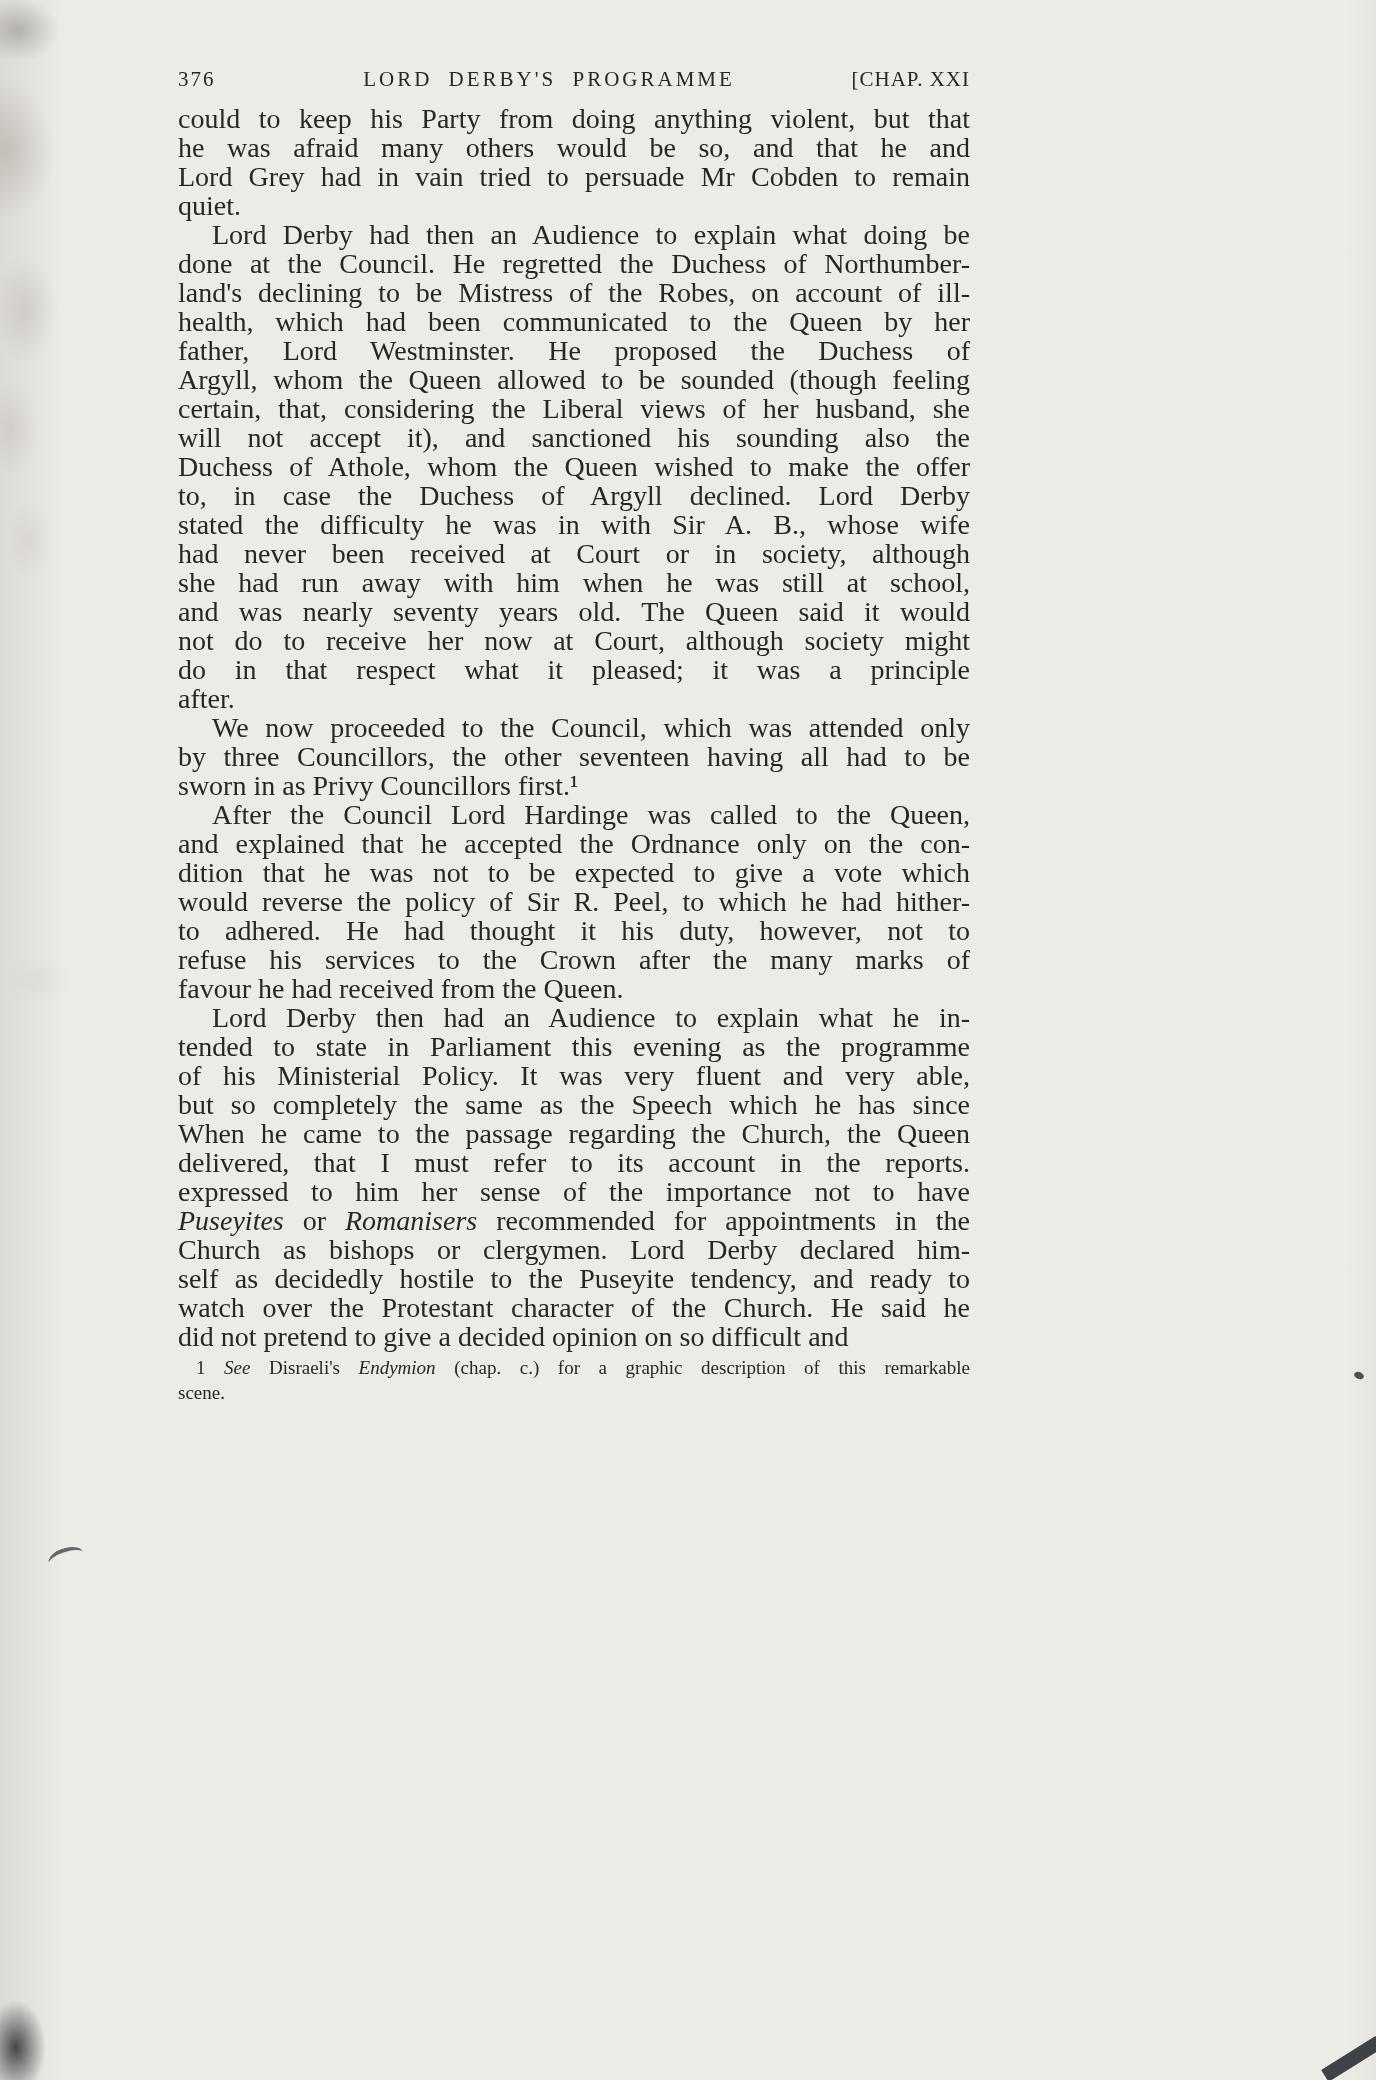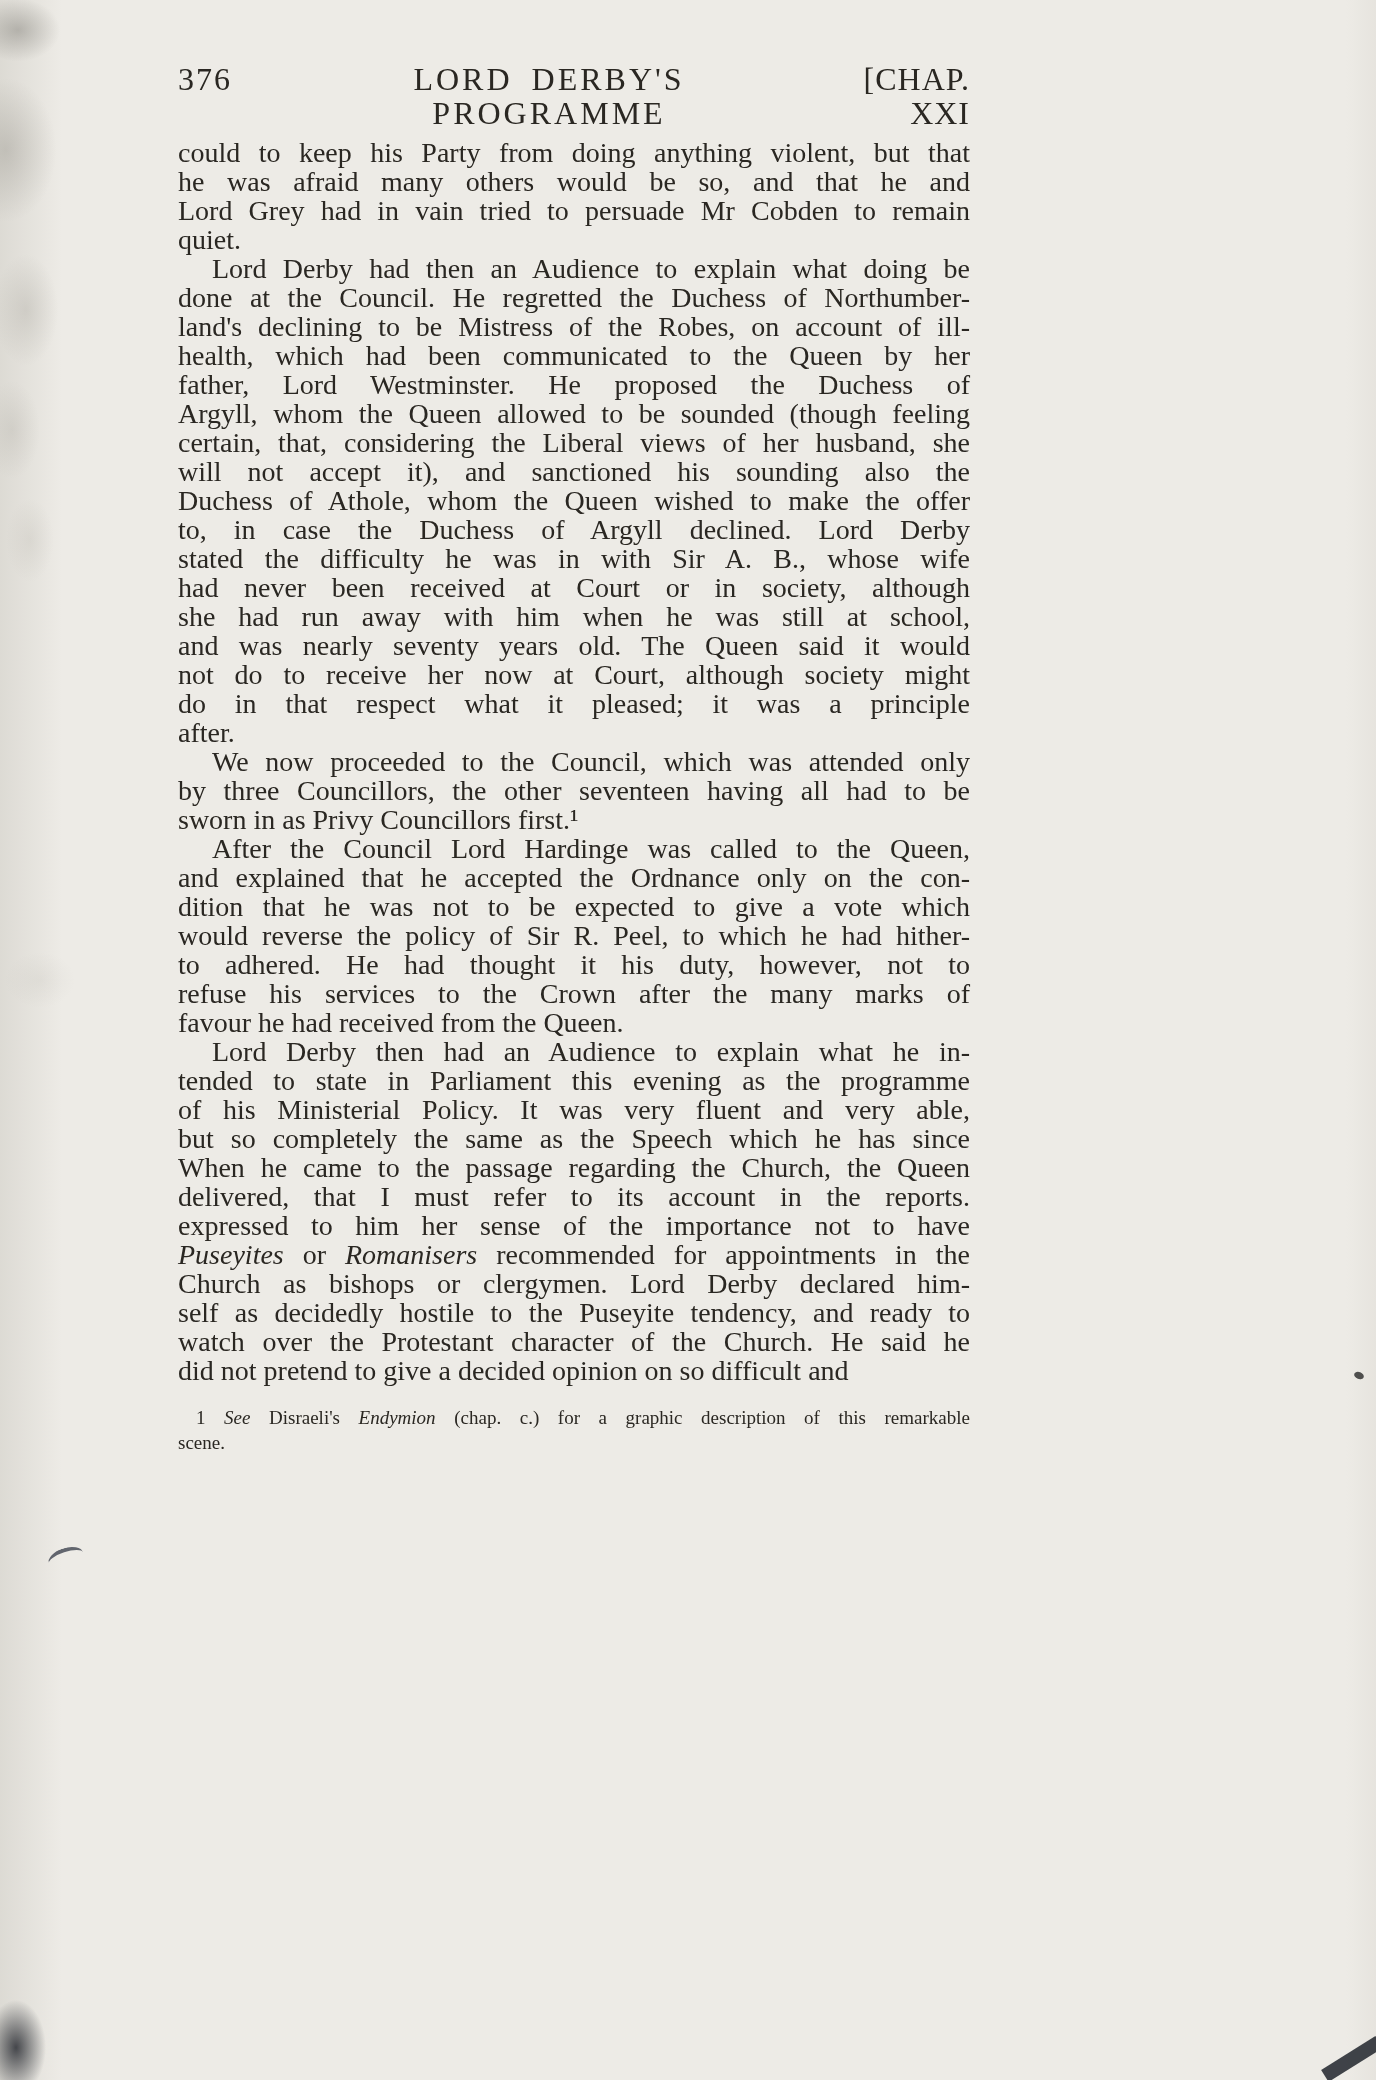--- a/index.html
+++ b/index.html
@@ -16,29 +16,29 @@
       radial-gradient(70px 100px at 6px 150px, rgba(128,125,116,.30), rgba(128,125,116,0) 72%),
       radial-gradient(46px 80px at 26px 310px, rgba(148,145,136,.26), rgba(148,145,136,0) 70%),
       radial-gradient(40px 70px at 12px 430px, rgba(150,147,138,.20), rgba(150,147,138,0) 70%),
       radial-gradient(34px 60px at 30px 540px, rgba(158,154,144,.16), rgba(158,154,144,0) 70%),
       radial-gradient(50px 40px at 40px 980px, rgba(150,147,138,.10), rgba(150,147,138,0) 70%),
       linear-gradient(90deg, rgba(186,183,174,.32), rgba(186,183,174,0) 62px),
       linear-gradient(270deg, rgba(210,207,199,.25), rgba(210,207,199,0) 30px),
       #edebe6;
   }
   .text-block{position:absolute;left:178px;top:44px;width:792px;}
-  .header{display:flex;align-items:baseline;font-size:32px;line-height:34px;}
+  .header{display:flex;align-items:baseline;font-size:21px;line-height:34px;}
   .header .pageno{width:110px;letter-spacing:2px;}
   .header .title{flex:1;text-align:center;letter-spacing:3px;word-spacing:8px;}
   .header .chap{width:160px;text-align:right;letter-spacing:1px;margin-top:18px;}
   .body-text{margin-top:8px;font-size:28px;line-height:29px;}
   .line{text-align:justify;text-align-last:justify;}
   .line.last{text-align-last:left;}
   .line.indent{text-indent:34px;}
-  .footnote{margin-top:20px;font-size:19px;line-height:25px;}
+  .footnote{margin-top:4px;font-size:19px;line-height:25px;}
   .footnote .line.indent-sm{text-indent:18px;}
   .artifact{position:absolute;pointer-events:none;}
   .squiggle{left:48px;top:1548px;width:36px;height:16px;border-top:4px solid rgba(45,50,64,.72);border-radius:50%;transform:rotate(-18deg);}
   .corner-blob{left:-14px;top:2000px;width:60px;height:95px;background:radial-gradient(closest-side,rgba(34,37,44,.82),rgba(34,37,44,0));}
   .bottom-right-mark{right:-8px;top:2052px;width:64px;height:14px;background:#20242b;transform:rotate(-32deg);opacity:.85;}
   .edge-dot{right:12px;top:1372px;width:10px;height:7px;background:rgba(40,40,40,.8);border-radius:50%;transform:rotate(20deg);}
 </style>
 </head>
 <body>
 

